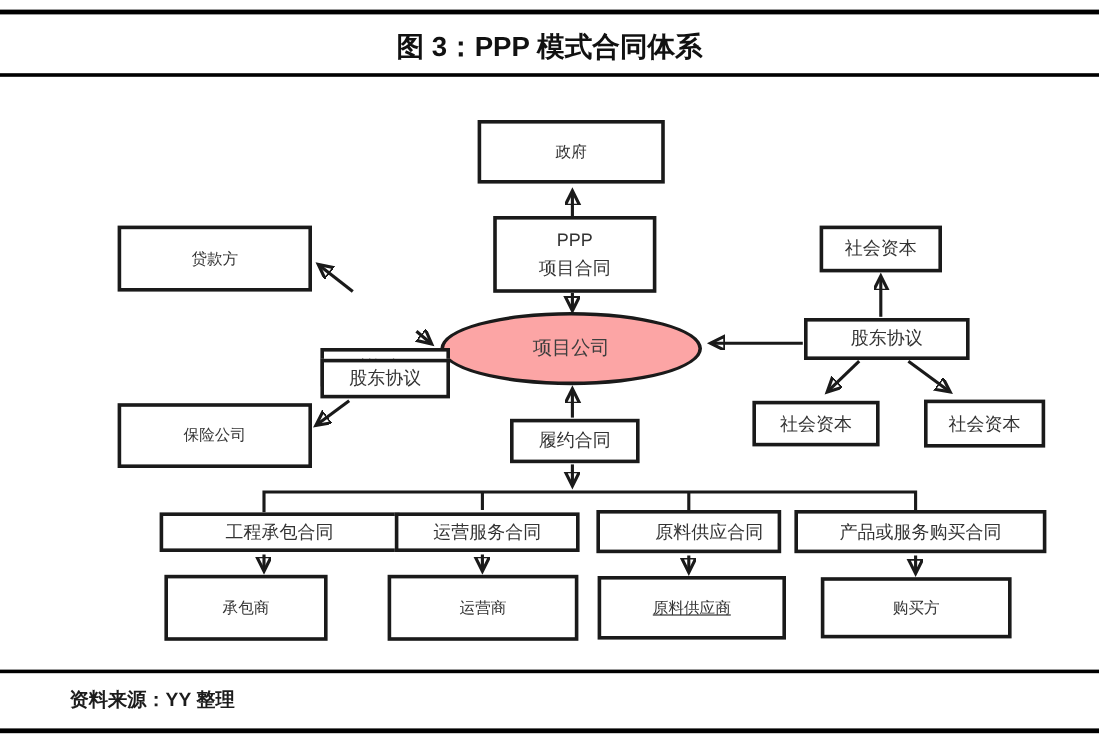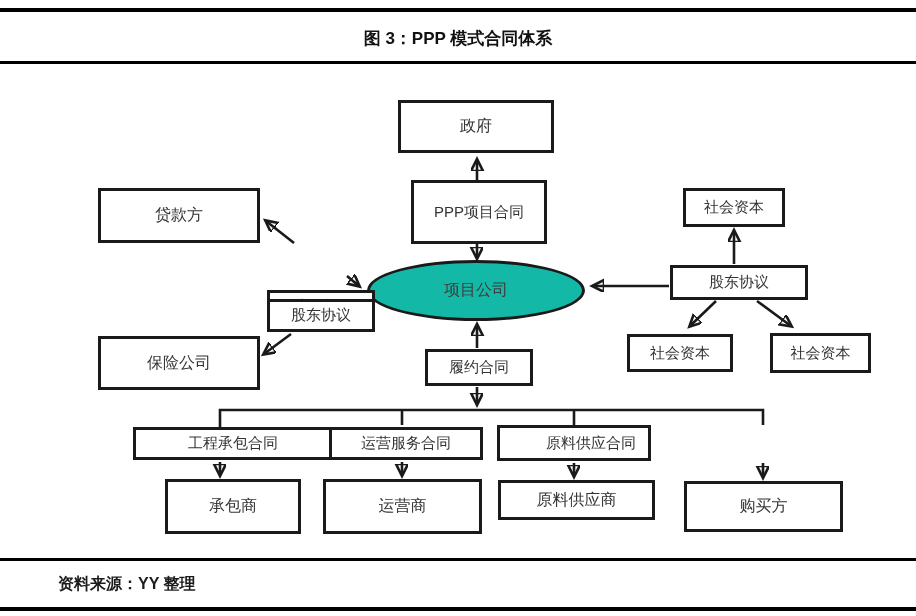--- a/index.html
+++ b/index.html
@@ -1,30 +1,30 @@
 <!DOCTYPE html>
 <html><head>
 <meta charset="utf-8">
 <style>
   html,body{margin:0;padding:0;background:#ffffff;}
   #page{position:relative;width:916px;height:616px;background:#ffffff;overflow:hidden;
         font-family:"Liberation Sans","DejaVu Sans",sans-serif;}
   .rule{position:absolute;left:0;right:0;background:#000000;}
   .figure-title{position:absolute;left:0;right:0;top:24px;height:30px;line-height:30px;
-        text-align:center;font-size:17px;font-weight:700;color:#111111;}
+        text-align:center;font-size:23px;font-weight:700;color:#111111;}
   .source-note{position:absolute;left:58px;top:569px;height:30px;line-height:30px;
         font-size:16px;font-weight:700;color:#1c1c1c;}
   .box{position:absolute;box-sizing:border-box;border:3px solid #1a1a1a;background:#ffffff;
         display:flex;align-items:center;justify-content:center;color:#333333;
-        font-size:16px;text-align:center;z-index:3;}
+        font-size:13px;text-align:center;z-index:3;}
   .box.small{font-size:15px;}
-  .ellipse{position:absolute;box-sizing:border-box;border:3px solid #1a1a1a;background:#14b8a6;
+  .ellipse{position:absolute;box-sizing:border-box;border:3px solid #1a1a1a;background:#fca5a5;
         border-radius:50%;display:flex;align-items:center;justify-content:center;
         color:#3d3d3d;font-size:16px;z-index:2;}
-  .ppp-lines{display:flex;flex-direction:row;line-height:1.55;}
+  .ppp-lines{display:flex;flex-direction:column;line-height:1.55;}
   svg.arrows{position:absolute;left:0;top:0;z-index:1;}
   svg.arrows line, svg.arrows path{stroke:#1a1a1a;stroke-width:2.6;fill:none;}
 </style>
 </head>
 <body>
 
 <div id="page">
 
   <div class="rule" style="top:8px;height:4px;"></div>
   <div class="figure-title">图 3：PPP 模式合同体系</div>
@@ -83,26 +83,27 @@
   <div class="box small" style="left:627px;top:334px;width:106px;height:38px;">社会资本</div>
 
   <div class="box small" style="left:770px;top:333px;width:101px;height:40px;">社会资本</div>
 
   <div class="box small" style="left:133px;top:427px;width:200px;height:33px;">工程承包合同</div>
 
   <div class="box small" style="left:329px;top:427px;width:154px;height:33px;">运营服务合同</div>
 
   <div class="box small" style="left:497px;top:425px;width:154px;height:36px;padding-left:34px;">原料供应合同</div>
 
+  <div class="box small" style="left:662px;top:425px;width:210px;height:36px;">产品或服务购买合同</div>
 
-  <div class="box" style="left:137px;top:479px;width:136px;height:55px;margin-left:28px;">承包商</div>
+  <div class="box" style="left:137px;top:479px;width:136px;height:55px;">承包商</div>
 
   <div class="box" style="left:323px;top:479px;width:159px;height:55px;">运营商</div>
 
-  <div class="box" style="left:498px;top:480px;width:157px;height:40px;">原料供应商</div>
+  <div class="box" style="left:498px;top:480px;width:157px;height:53px;text-decoration:underline;">原料供应商</div>
 
   <div class="box" style="left:684px;top:481px;width:159px;height:51px;">购买方</div>
 
   <div class="rule" style="top:558px;height:3px;"></div>
   <div class="source-note">资料来源：YY 整理</div>
   <div class="rule" style="top:607px;height:4px;"></div>
 
 </div>
 
 </body></html>

